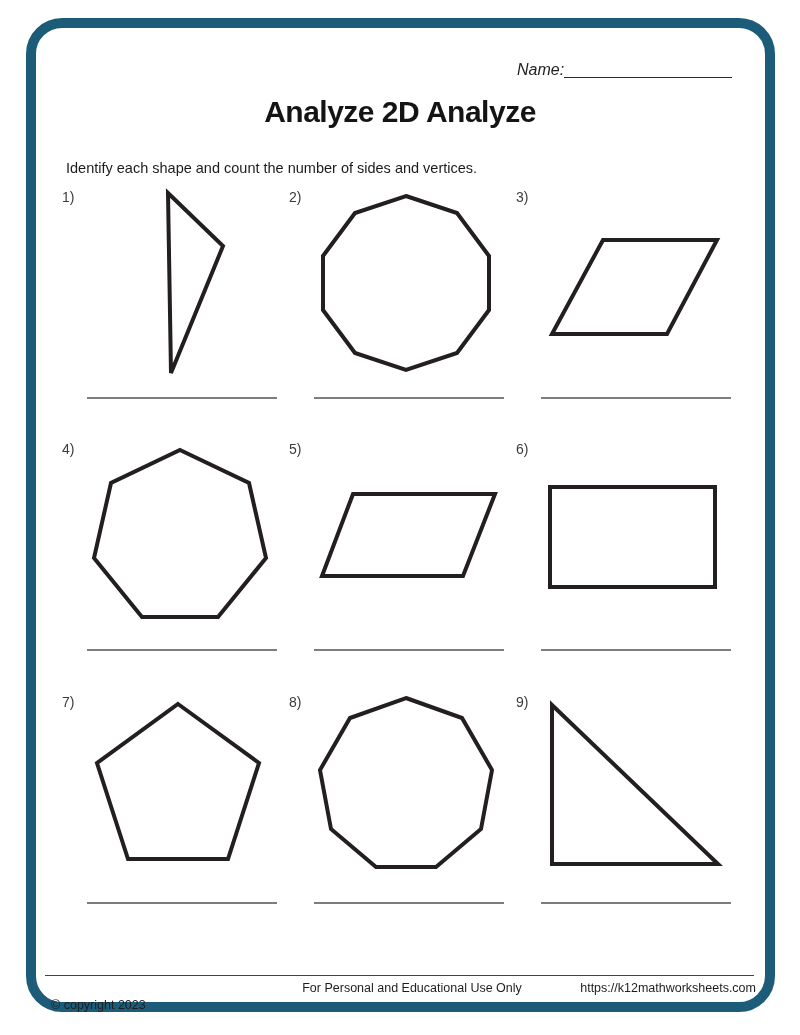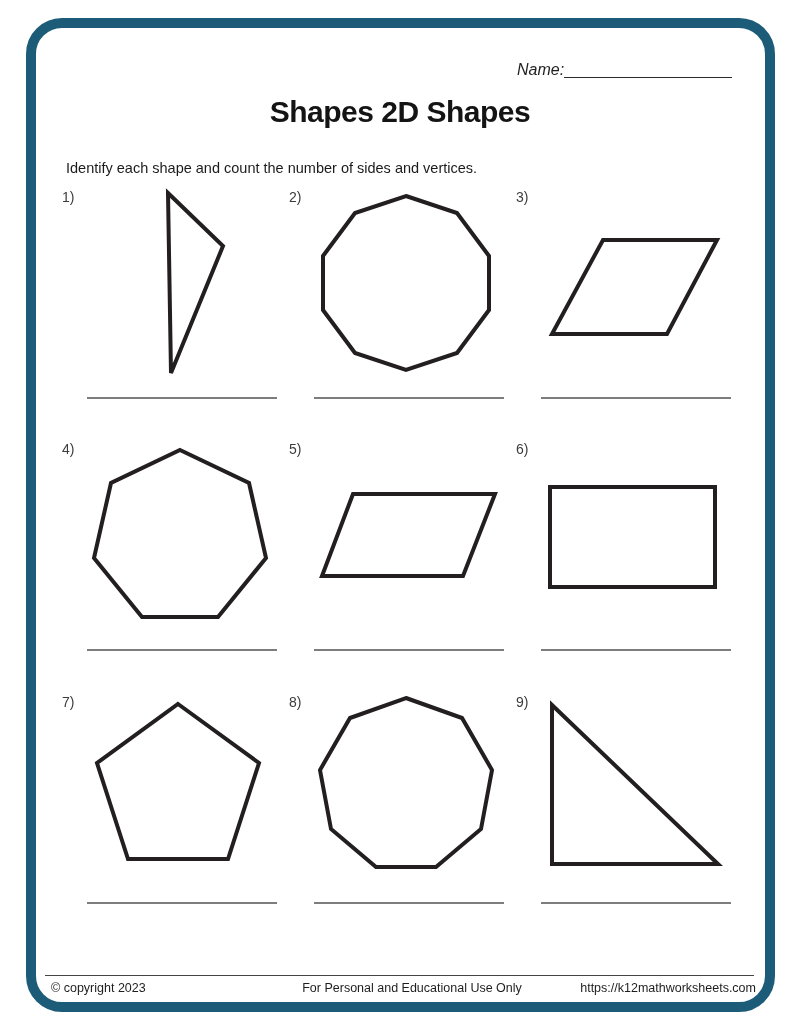--- a/index.html
+++ b/index.html
@@ -49,35 +49,35 @@
   .answer-line {
     position:absolute; left:32px; top:212px; width:190px; height:0;
     border-bottom:2px solid #7d7d7d;
   }
 
   .footer-divider {
     position:absolute; left:45px; top:975px; width:709px; height:0;
     border-top:1.6px solid #454545;
   }
   .footer-text { position:absolute; top:981px; font-size:12.5px; color:#1e1e1e; }
-  .footer-left  { left:51px; }
+  .footer-left  { left:51px;margin-top:17px; }
   .footer-center { left:12px; width:800px; text-align:center; }
   .footer-right { right:44px; }
 </style>
 </head>
 <body>
 
 <div class="page">
 
   <div class="frame" style="border-color: rgb(29, 92, 120);"></div>
 
   <span class="name-row name-label">Name:</span>
   <div class="name-line"></div>
 
-  <div class="title">Shapes 2D Shapes</div>
+  <div class="title">Analyze 2D Analyze</div>
 
   <div class="instruction">Identify each shape and count the number of sides and vertices.</div>
 
   <svg class="shapes-layer" id="shapes-svg" viewBox="0 0 800 1035">
       <polygon points="168,193 223,246 171,373" stroke="#231f20"></polygon>
       <polygon points="406,196 457,213 489,256 489,310 457,353 406,370 355,353 323,310 323,256 355,213" stroke="#231f20"></polygon>
       <polygon points="603,240 717,240 667,334 552,334" stroke="#231f20"></polygon>
       <polygon points="180,450 249,483 266,558 218,617 142,617 94,558 111,483" stroke="#231f20"></polygon>
       <polygon points="353,494 495,494 463,576 322,576" stroke="#231f20"></polygon>
       <polygon points="550,487 715,487 715,587 550,587" stroke="#231f20"></polygon>

